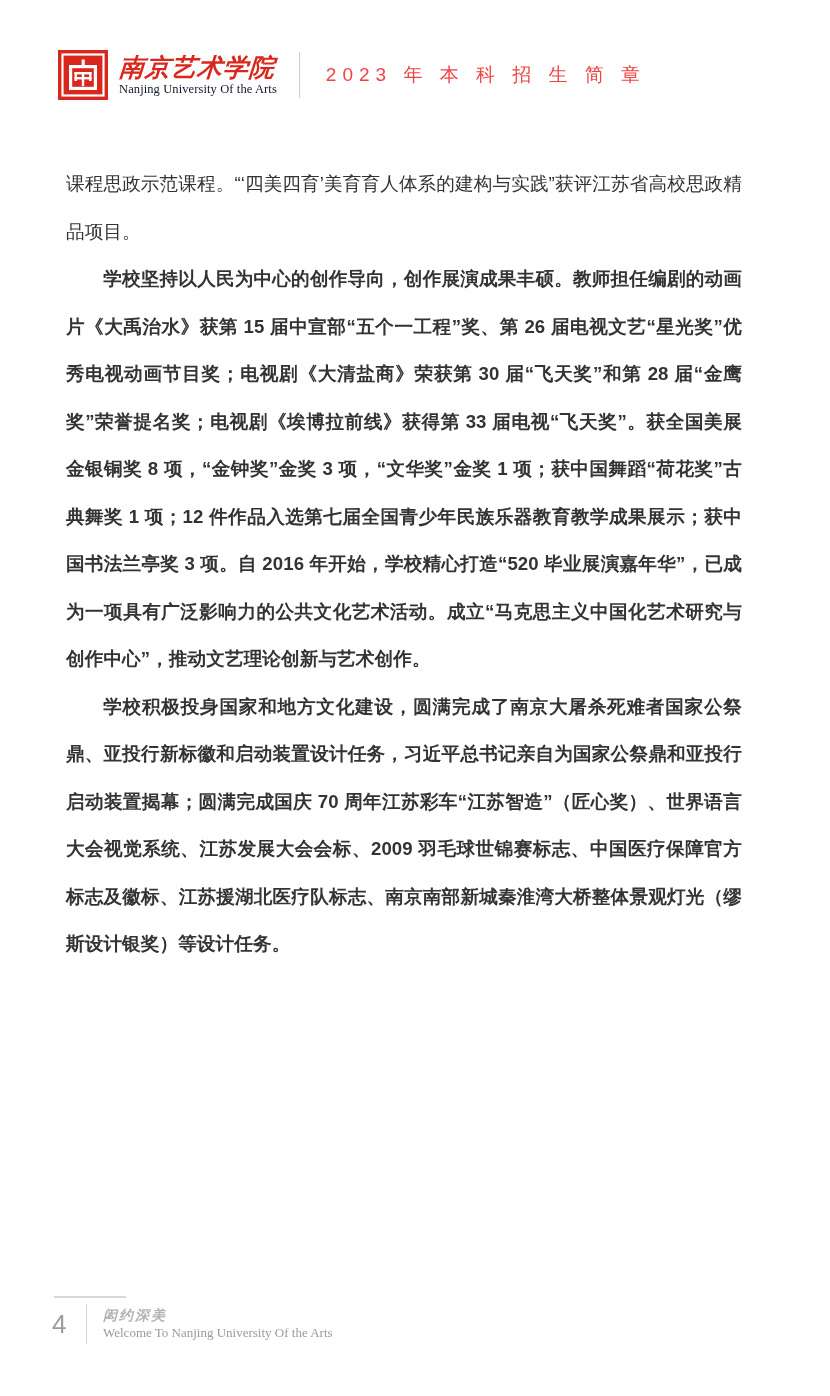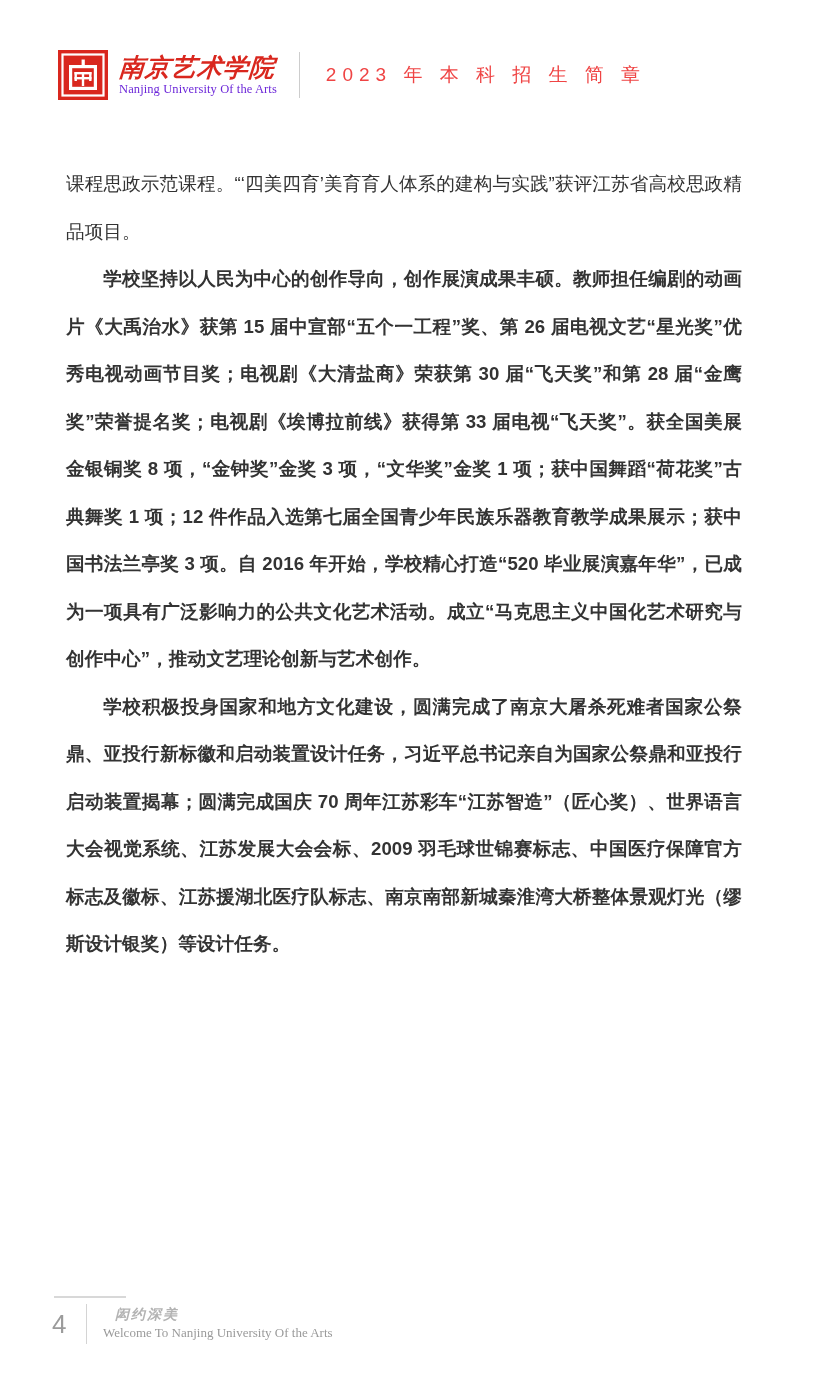--- a/index.html
+++ b/index.html
@@ -52,21 +52,21 @@
     font-weight: bold;
     font-style: italic;
     color: #d9271e;
     letter-spacing: 1px;
     white-space: nowrap;
     transform: skewX(-4deg);
   }
   .brand-en {
     font-family: "Liberation Serif", "DejaVu Serif", serif;
     font-size: 12.5px;
-    color: #6d28d9;
+    color: #0f172a;
     white-space: nowrap;
     margin-top: 3px;
     letter-spacing: 0.1px;
   }
   .header-divider {
     width: 1px;
     height: 46px;
     background: #cdcdcd;
     flex: 0 0 auto;
   }
@@ -130,28 +130,27 @@
     background: #d4d4d4;
     margin-right: 16px;
   }
   .footer-texts {
     display: flex;
     flex-direction: column;
     justify-content: center;
     line-height: 1.15;
   }
   .footer-motto {
-    font-family: Liberation Mono, monospace;
+    font-family: Liberation Sans, sans-serif;
     font-size: 14px;
     font-style: italic;
     font-weight: bold;
     color: #b3b3b3;
     letter-spacing: 2px;
     white-space: nowrap;
-    margin-left: 12px;
   }
   .footer-en {
     font-family: "Liberation Serif", "DejaVu Serif", serif;
     font-size: 13px;
     color: #9a9a9a;
     white-space: nowrap;
     margin-top: 2px;
   }
 </style>
 </head>

